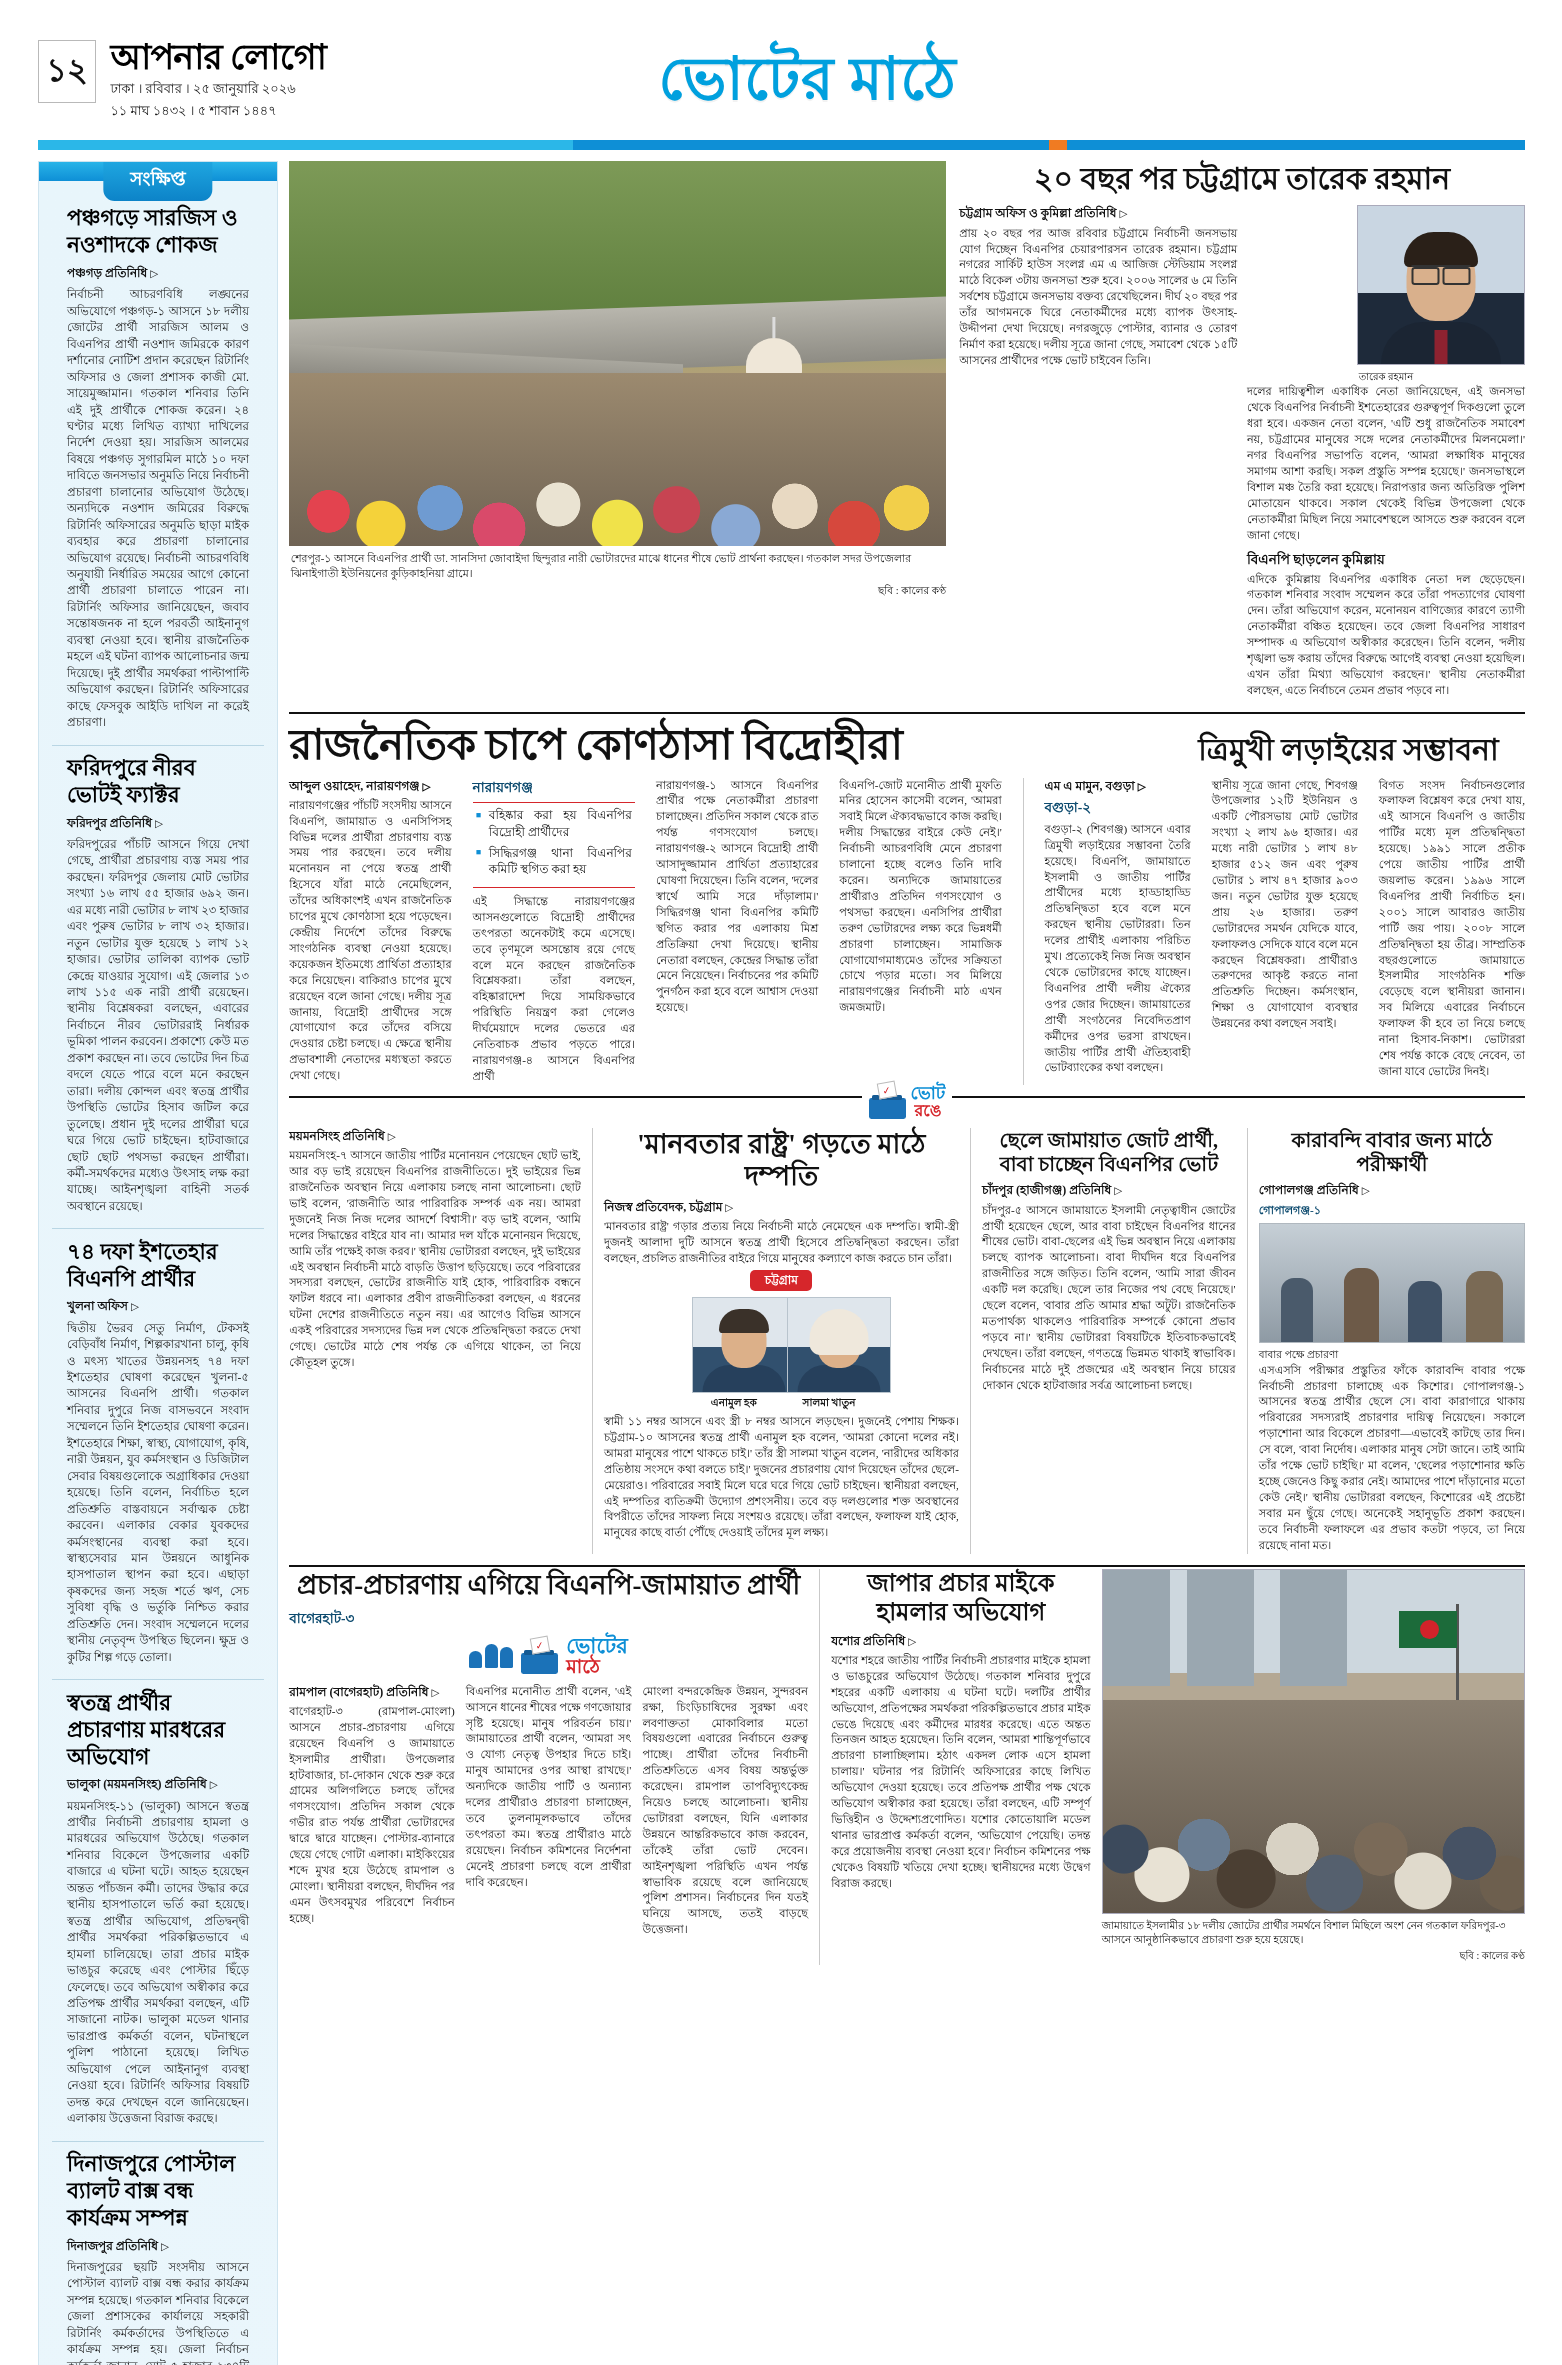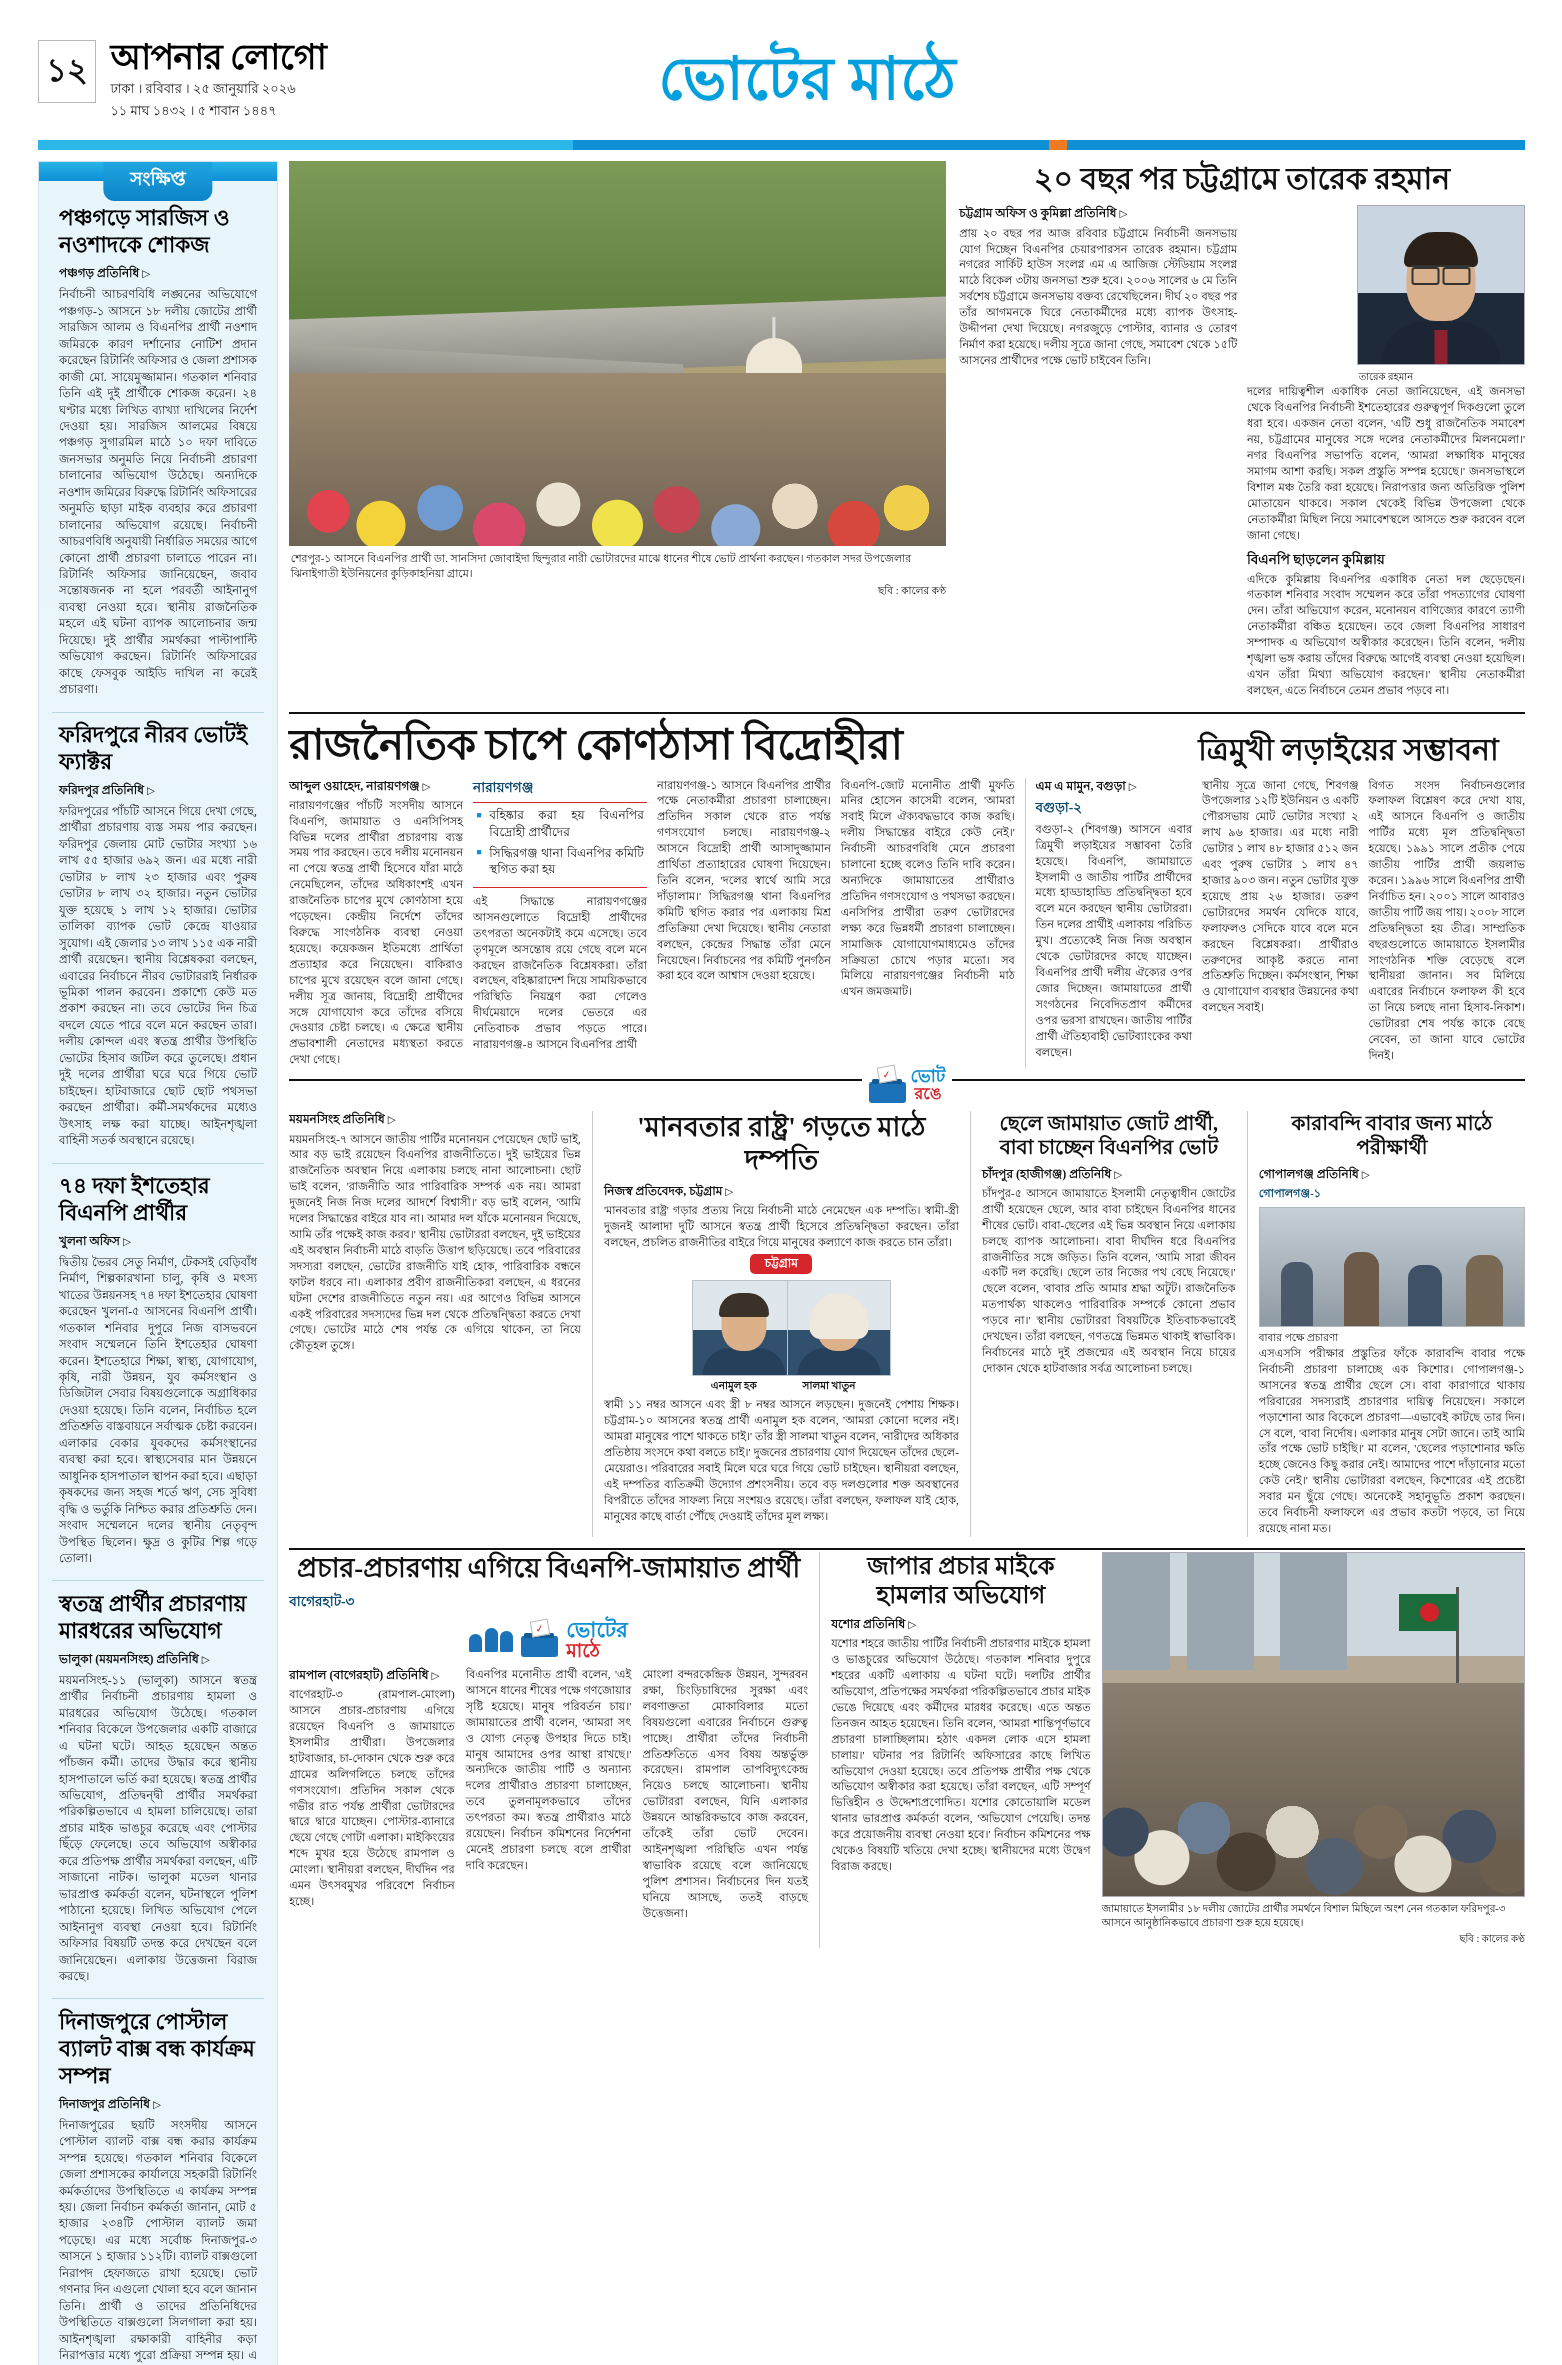--- a/index.html
+++ b/index.html
@@ -46,21 +46,21 @@
     padding: 0 0 11.2px 0;
   }
   .sb-ribbon { position: relative; height: 35px; margin-bottom: 8px; }
   .sb-ribbon .bar { position: absolute; left: 0; right: 0; top: 0; height: 19px; background: linear-gradient(#29B4E8,#0E8FD6); }
   .sb-ribbon .tab {
     position: absolute; left: 50%; transform: translateX(-50%); top: 0;
     background: linear-gradient(#1FA6E0,#0C83C8); color: #fff;
     padding: 2.4px 27px 4.8px; font-size: 18.4px; font-weight: 700;
     border-radius: 0 0 11.2px 11.2px; white-space: nowrap;
   }
-  .sb-item { padding: 0 20px; margin-bottom: 13px; }
+  .sb-item { padding: 0 28px; margin-bottom: 13px; }
   .sb-head { font-size: 21.6px; font-weight: 700; line-height: 1.25; margin-bottom: 4.8px; color: #000; }
   .byline { font-size: 12px; font-weight: 700; margin-bottom: 3.2px; color: #111; }
   .byline .tri { color: #111; font-size: 10.4px; }
   .sb-body { font-size: 11.6px; line-height: 1.42; text-align: justify; color: #1a1a1a; }
   .sb-sep { height: 0.8px; background: #b9d6e4; margin: 9.6px 13px; }
 
   
   .main { flex: 1 1 auto; display: flex; flex-direction: column; gap: 0; }
   .top-row { display: flex; gap: 13px; }
   .photo-block { flex: 0 0 657px; }
@@ -111,21 +111,21 @@
   .portrait .tie { position:absolute; left:50%; bottom:0; width:13px; height:34px; background:#8e2230; transform:translateX(-50%); }
   .pcap { font-size: 10px; text-align: center; clear: both; }
 
   .subhead { font-size: 13.6px; font-weight: 700; margin: 6.4px 0 2.4px; }
 
   
   .big-row { display: flex; gap: 13px; align-items: flex-end; margin-top: 13px; border-top: 2.4px solid #111; padding-top: 8px; }
   .big-head { flex: 1 1 auto; font-size: 42px; font-weight: 900; line-height: 1.1; letter-spacing: -0.4px; }
   .big-head-2 { flex: 0 0 353px; font-size: 30px; font-weight: 700; text-align: center; line-height: 1.15; }
 
-  .body-row { display: flex; gap: 10px; margin-top: 9.6px; }
+  .body-row { display: flex; gap: 21px; margin-top: 9.6px; font-family: Liberation Serif, serif; }
   .bcol { flex: 1; font-size: 11.2px; line-height: 1.42; text-align: justify; }
   .bcol.narrow { flex: 0.9; }
   .divider-v { width: 0.8px; background: #c9c9c9; }
 
   .redlabel { color: #0c4a6e; font-weight: 700; font-size: 13.6px; text-align: left; margin-bottom: 4.8px; }
   .redbox { border-top: 1.6px solid #D6262B; border-bottom: 1.6px solid #D6262B; padding: 4.8px 3.2px; margin-bottom: 6.4px; }
   .bullet { font-size: 12px; line-height: 1.35; margin-bottom: 4.8px; padding-left: 13px; position: relative; }
   .bullet:before { content: "■"; position: absolute; left: 0; color: #0E8FD6; font-size: 8.8px; top: 2.4px; }
 
   

